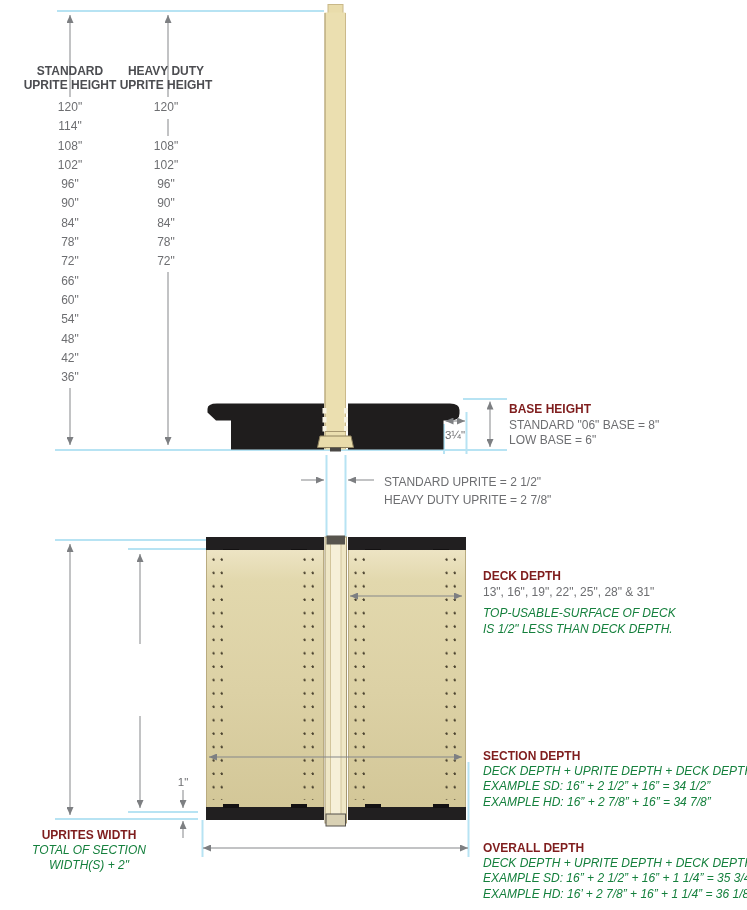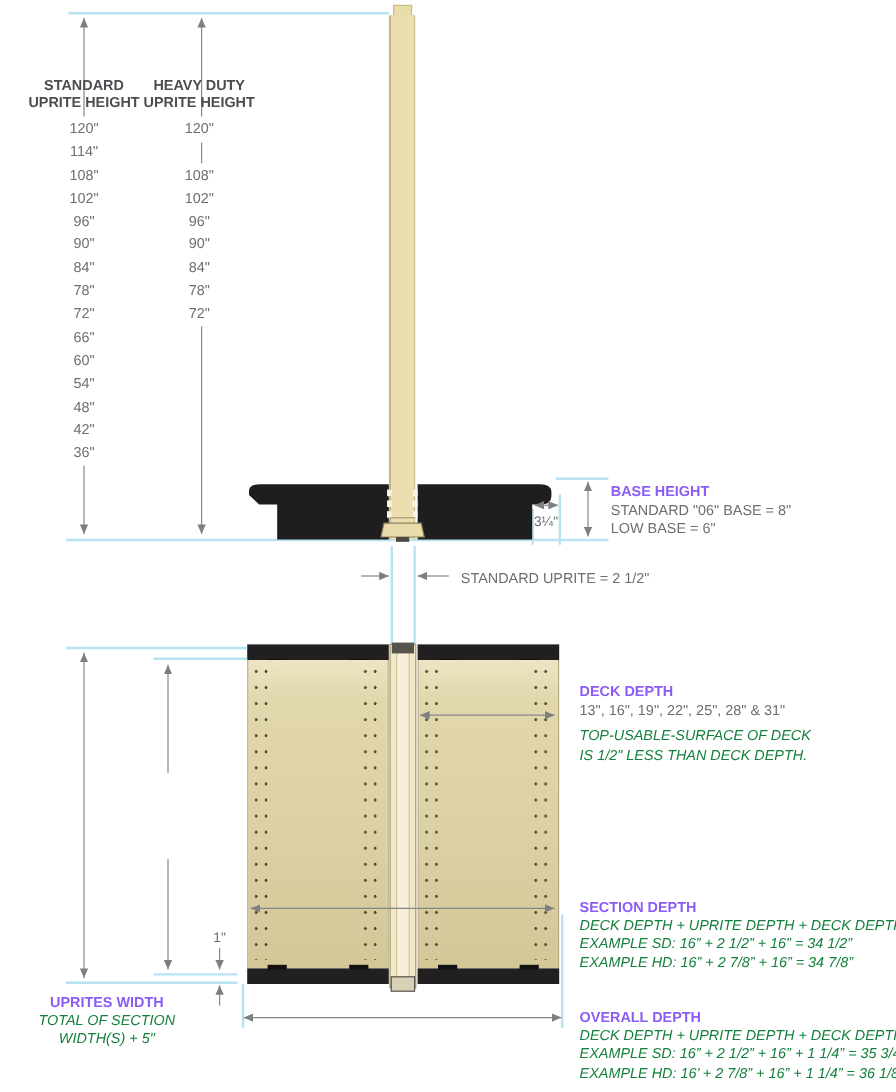--- a/index.html
+++ b/index.html
@@ -2,21 +2,21 @@
 <html><head>
 <meta charset="utf-8">
 <style>
   html,body{margin:0;padding:0;background:#ffffff;}
   #stage{position:relative;width:747px;height:910px;background:#fff;overflow:hidden;
          font-family:"Liberation Sans",sans-serif;}
   svg{position:absolute;left:0;top:0;pointer-events:none;}
 
   
   .t{position:absolute;font-size:12px;color:#6d6e71;white-space:nowrap;}
-  .b{font-weight:700;color:#8b5cf6;}
+  .b{font-weight:700;color:#7f1d1d;}
   .it{font-style:italic;color:#15803d;}
   .ctr{text-align:center;white-space:normal;}
 
   .col-head{top:64px;width:100px;line-height:14px;font-weight:700;color:#4c4d51;text-align:center;white-space:normal;}
   .col-vals{top:98px;width:60px;text-align:center;}
   .col-vals .hrow{height:19.3px;line-height:19.3px;}
 
   .blk div{line-height:15.5px;}
   .blk18 div{line-height:18px;}
   .gap5{margin-top:5px;}
@@ -180,35 +180,36 @@
 
   <div class="t blk" style="left:509px;top:402px">
     <div class="b">BASE HEIGHT</div>
     <div>STANDARD "06" BASE = 8"</div>
     <div>LOW BASE = 6"</div>
   </div>
   <div class="t ctr" style="left:441px;top:429px;width:28px;font-size:11.5px">3¼"</div>
 
   <div class="t blk18" style="left:384px;top:473px">
     <div>STANDARD UPRITE = 2 1/2"</div>
+    <div>HEAVY DUTY UPRITE = 2 7/8"</div>
   </div>
 
   <div class="t" style="left:483px;top:568px;line-height:16px">
     <div class="b">DECK DEPTH</div>
     <div>13", 16", 19", 22", 25", 28" &amp; 31"</div>
     <div class="it gap5">TOP-USABLE-SURFACE OF DECK</div>
     <div class="it">IS 1/2" LESS THAN DECK DEPTH.</div>
   </div>
 
 
   <div class="t ctr" style="left:169px;top:776px;width:28px;font-size:11.5px">1"</div>
 
   <div class="t ctr" style="left:3px;top:828px;width:172px;line-height:15px">
     <div class="b">UPRITES WIDTH</div>
-    <div class="it">TOTAL OF SECTION WIDTH(S) + 5"</div>
+    <div class="it">TOTAL OF SECTION WIDTH(S) + 2"</div>
   </div>
 
   <div class="t" style="left:483px;top:749px;line-height:15.2px">
     <div class="b">SECTION DEPTH</div>
     <div class="it">DECK DEPTH + UPRITE DEPTH + DECK DEPTH</div>
     <div class="it">EXAMPLE SD: 16” + 2 1/2” + 16” = 34 1/2”</div>
     <div class="it">EXAMPLE HD: 16” + 2 7/8” + 16” = 34 7/8”</div>
   </div>
 
   <div class="t" style="left:483px;top:841px;line-height:15.2px">

